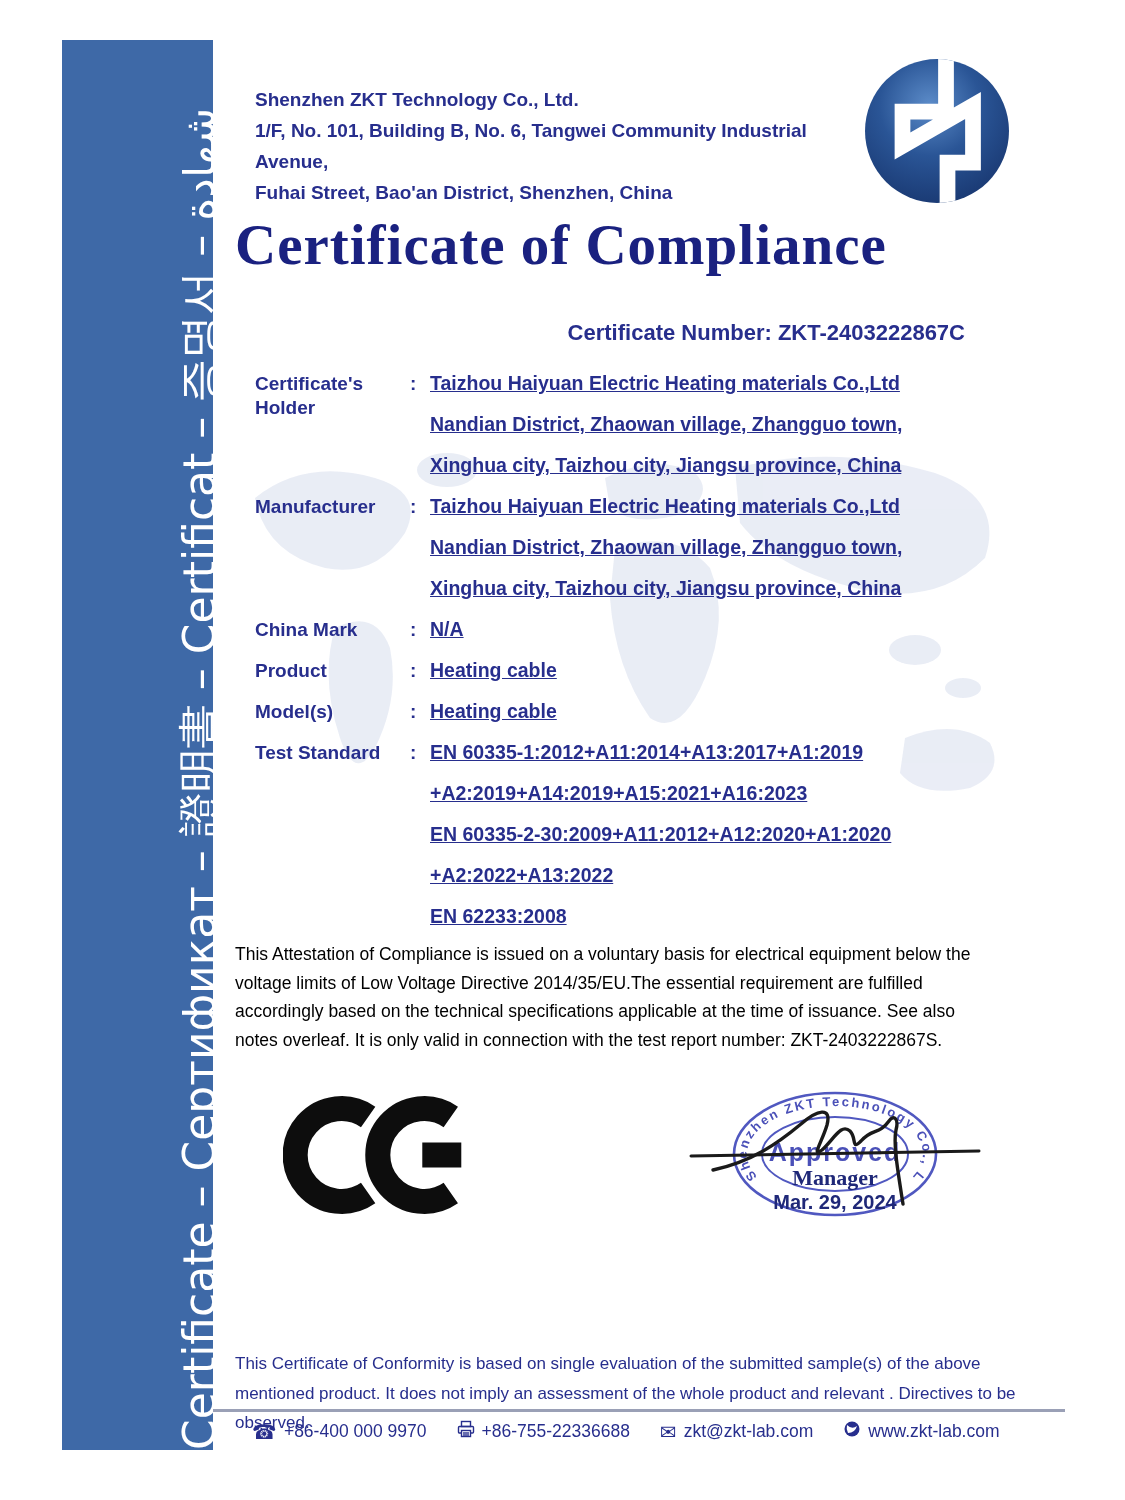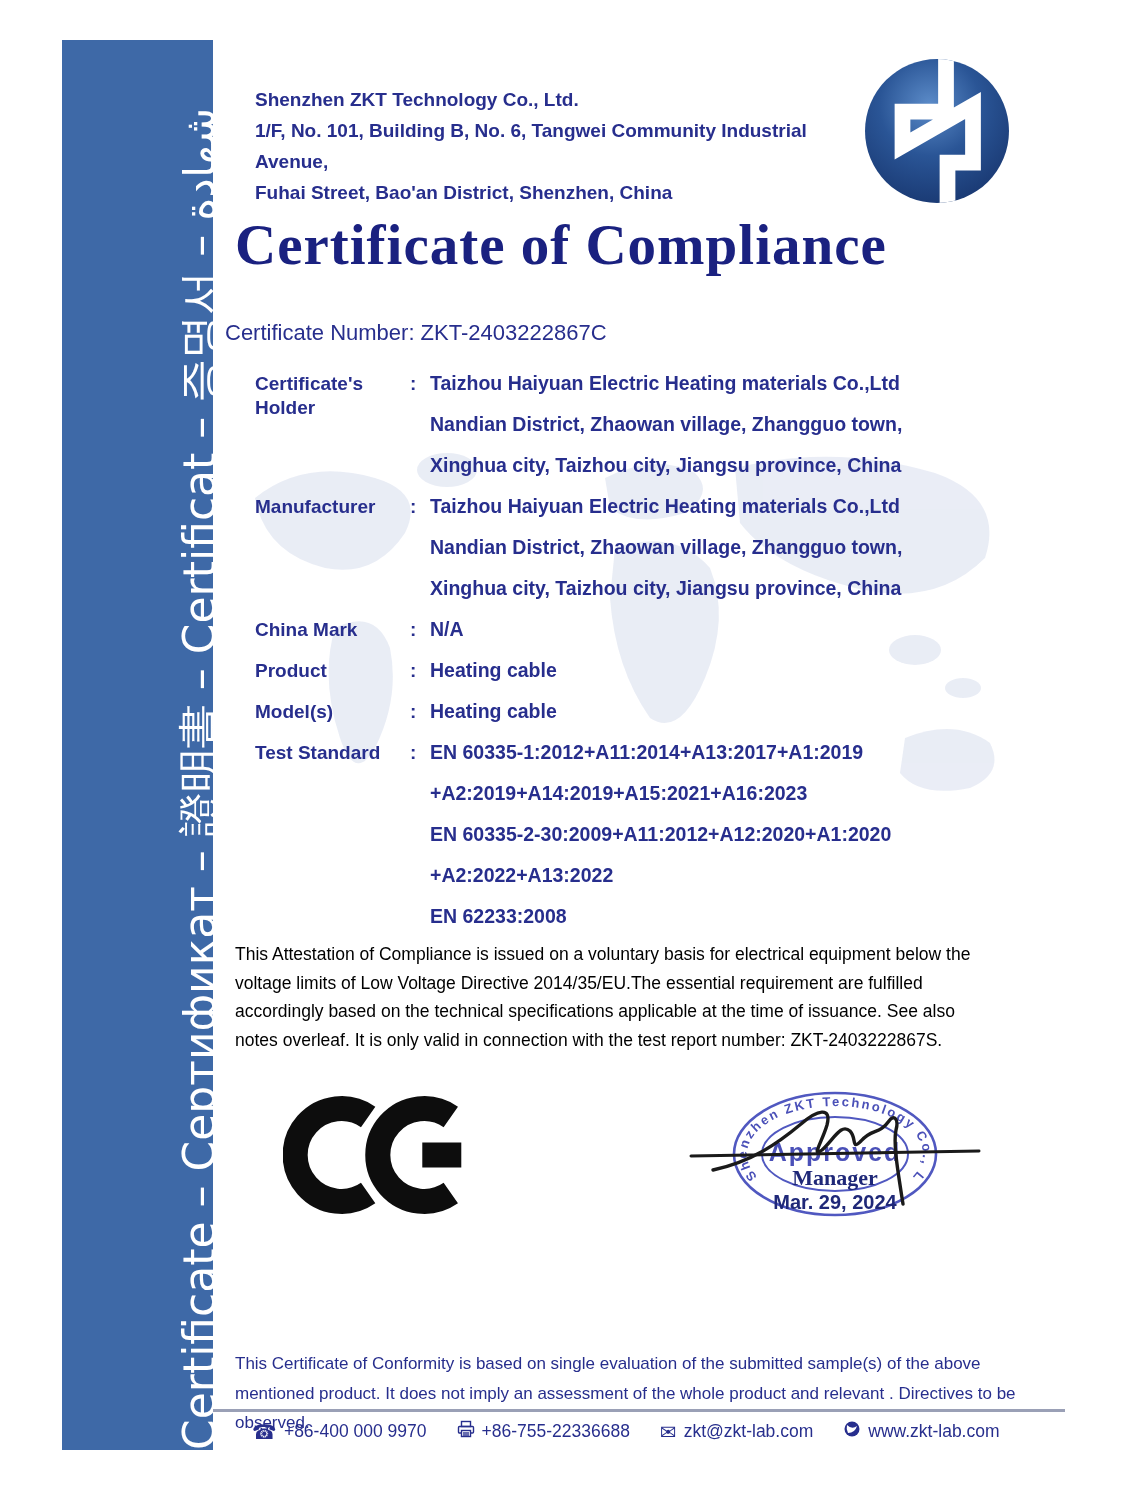--- a/index.html
+++ b/index.html
@@ -18,28 +18,28 @@
 
   .content{position:absolute;inset:0;z-index:1;}
 
   .header{position:absolute;left:255px;top:84px;width:620px;
         color:#272e8d;font-weight:bold;font-size:19px;line-height:31px;}
   .logo{position:absolute;left:862px;top:56px;width:150px;height:150px;}
 
   .title{position:absolute;left:235px;top:212px;width:730px;margin:0;text-align:left;
         font-family:"Liberation Serif","DejaVu Serif",serif;font-weight:bold;
         font-size:57px;color:#1a2180;letter-spacing:1px;}
-  .certnum{position:absolute;left:225px;top:320px;width:730px;text-align:left;
-        font-size:22px;font-weight:normal;color:#272e8d;}
+  .certnum{position:absolute;left:235px;top:320px;width:730px;text-align:right;
+        font-size:22px;font-weight:bold;color:#272e8d;}
 
   .fields{position:absolute;left:255px;top:363px;width:705px;color:#272e8d;font-weight:bold;}
   .frow{display:flex;}
   .flabel{width:155px;font-size:19px;line-height:24px;padding-top:9px;}
   .fcolon{width:20px;font-size:19px;line-height:41px;}
-  .fvals{flex:1;font-size:19.5px;}
+  .fvals{flex:1;font-size:19.5px;text-decoration:underline;}
   .fline{line-height:41px;white-space:nowrap;}
 
   .attestation{position:absolute;left:235px;top:940px;width:742px;margin:0;
         font-size:17.5px;line-height:28.5px;color:#000000;}
 
   .ce{position:absolute;left:283px;top:1090px;}
   .stamp{position:absolute;left:685px;top:1078px;}
 
   .disclaimer{position:absolute;left:235px;top:1349px;width:815px;
         font-size:17px;line-height:29.5px;color:#272e8d;}

